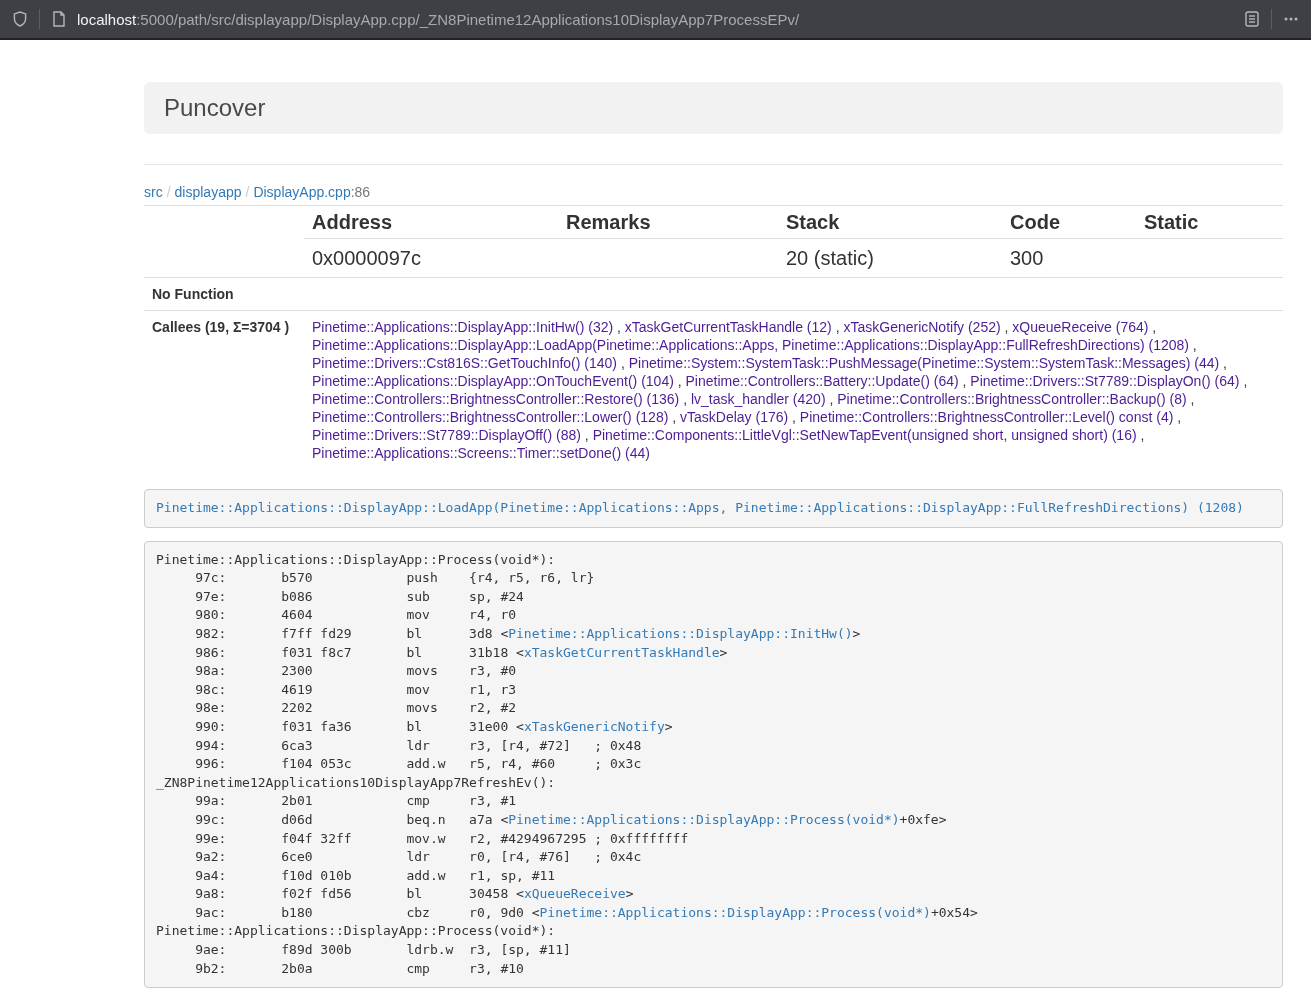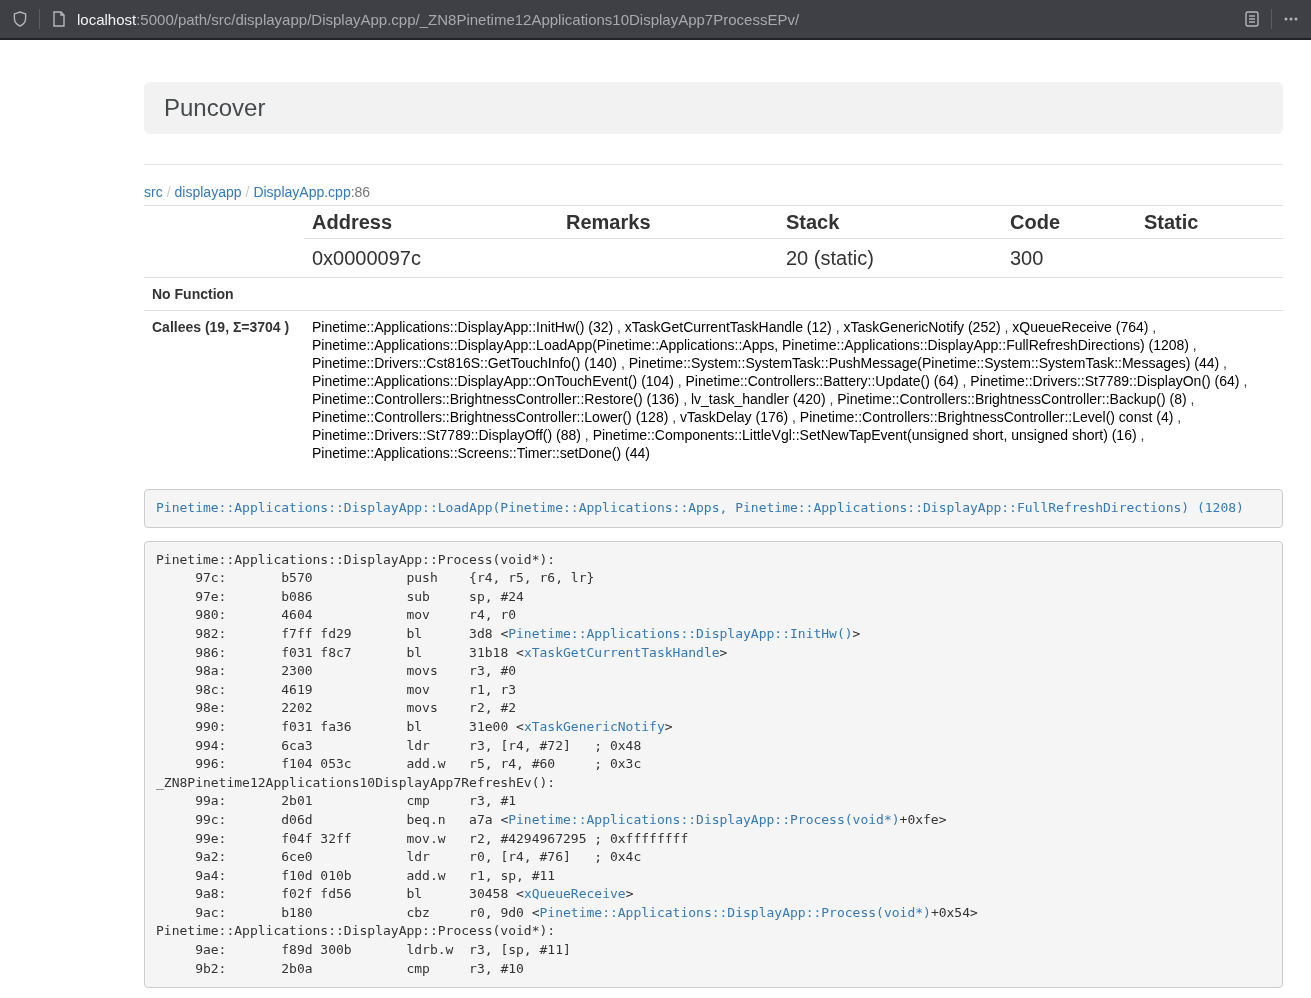--- a/index.html
+++ b/index.html
@@ -57,21 +57,21 @@
     border-bottom: 1px solid #ddd;
   }
   table.stats td { padding: 10px 8px; line-height: 18px; }
   .col-address { width: 254px; } .col-remarks { width: 220px; }
   .col-stack { width: 224px; } .col-code { width: 134px; } .col-static { width: auto; margin-top: 44px; }
 
   .func-cell { display: flex; align-items: center; }
   .cube-icon { margin-right: 6px; flex: 0 0 auto; display: inline-flex; }
 
   .callees-cell { line-height: 20px; }
-  .callees-cell a { color: #000000; text-decoration: none; }
+  .callees-cell a { color: #4c1d95; text-decoration: none; }
 
   pre.snippet, pre.assembly {
     font-family: "DejaVu Sans Mono", "Liberation Mono", monospace;
     font-size: 13px; line-height: 18.6px; color: #333;
     background: #f5f5f5; border: 1px solid #ccc; border-radius: 4px;
     padding: 9px 11px; margin: 0; white-space: pre;
     overflow: hidden; tab-size: 8; -moz-tab-size: 8;
   }
   pre.snippet { margin-top: 20px; margin-bottom: 13px; }
   pre a { color: #337ab7; text-decoration: none; }

